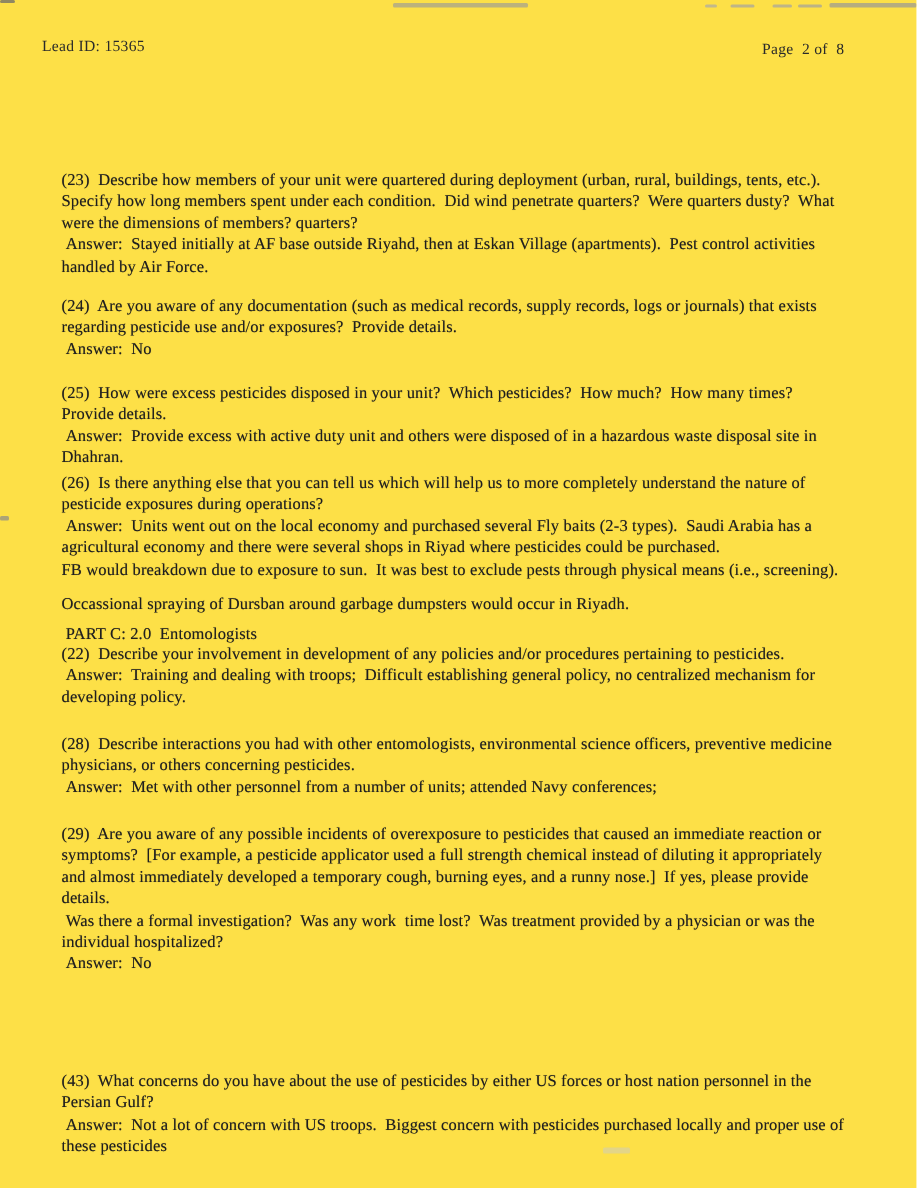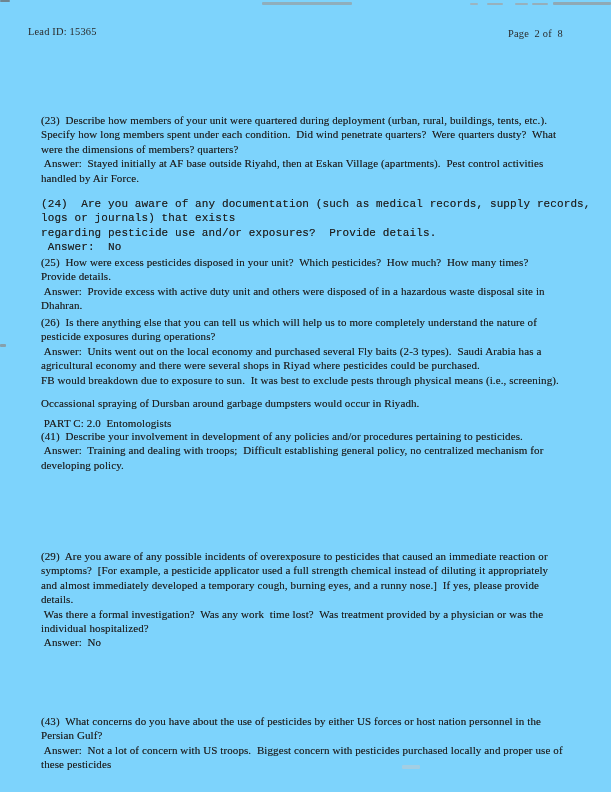--- a/index.html
+++ b/index.html
@@ -10,21 +10,21 @@
   body {
     width: 611px;
     height: 792px;
     position: relative;
     overflow: hidden;
     font-family: "Liberation Serif", serif;
   }
   .paper {
     position: absolute;
     inset: 0;
-    background: #7dd3fc;
+    background: #fde047;
   }
   
   .artifact {
     position: absolute;
     border-radius: 1px;
   }
   .art-corner   { left: 0;   top: 0; width: 10px; height: 2px; background: #6b6b6b; opacity: .75; }
   .art-bar1     { left: 262px; top: 2px; width: 90px;  height: 3px; background: #9a9a9a; opacity: .65; }
   .art-dash1    { left: 470px; top: 3px; width: 8px;   height: 2px; background: #a8a8a8; opacity: .7; }
   .art-dash2    { left: 487px; top: 3px; width: 16px;  height: 2px; background: #a3a3a3; opacity: .7; }
@@ -49,21 +49,21 @@
     left: 41px;
     width: 556px;
     font-size: 11px;
     line-height: 14.4px;
     color: #1f1f1f;
     white-space: pre-wrap;
     letter-spacing: 0.1px;
     text-shadow: 0 0 0.45px rgba(30,30,30,0.55);
   }
   .blk-0  { top: 113px; }
-  .blk-1  { top: 197px; font-family: Liberation Mono, monospace; }
+  .blk-1  { top: 197px; }
   .blk-2  { top: 255px; }
   .blk-3  { top: 315px; }
   .blk-4  { top: 373px; font-family: Liberation Serif, serif; }
   .blk-5  { top: 396px; }
   .blk-6  { top: 416px; }
   .blk-7  { top: 429px; }
   .blk-8  { top: 489px; }
   .blk-9  { top: 549px; }
   .blk-10 { top: 664px; }
   .blk-11 { top: 714px; }
@@ -98,23 +98,26 @@
 Provide details.
  Answer:  Provide excess with active duty unit and others were disposed of in a hazardous waste disposal site in
 Dhahran.</div>
   <div class="block blk-3">(26)  Is there anything else that you can tell us which will help us to more completely understand the nature of
 pesticide exposures during operations?
  Answer:  Units went out on the local economy and purchased several Fly baits (2-3 types).  Saudi Arabia has a
 agricultural economy and there were several shops in Riyad where pesticides could be purchased.</div>
   <div class="block blk-4">FB would breakdown due to exposure to sun.  It was best to exclude pests through physical means (i.e., screening).</div>
   <div class="block blk-5">Occassional spraying of Dursban around garbage dumpsters would occur in Riyadh.</div>
   <div class="block blk-6"> PART C: 2.0  Entomologists</div>
-  <div class="block blk-7">(41)  Describe your involvement in development of any policies and/or procedures pertaining to pesticides.
+  <div class="block blk-7">(22)  Describe your involvement in development of any policies and/or procedures pertaining to pesticides.
  Answer:  Training and dealing with troops;  Difficult establishing general policy, no centralized mechanism for
 developing policy.</div>
+  <div class="block blk-8">(28)  Describe interactions you had with other entomologists, environmental science officers, preventive medicine
+physicians, or others concerning pesticides.
+ Answer:  Met with other personnel from a number of units; attended Navy conferences;</div>
   <div class="block blk-9">(29)  Are you aware of any possible incidents of overexposure to pesticides that caused an immediate reaction or
 symptoms?  [For example, a pesticide applicator used a full strength chemical instead of diluting it appropriately
 and almost immediately developed a temporary cough, burning eyes, and a runny nose.]  If yes, please provide
 details.
  Was there a formal investigation?  Was any work  time lost?  Was treatment provided by a physician or was the
 individual hospitalized?
  Answer:  No</div>
   <div class="block blk-11">(43)  What concerns do you have about the use of pesticides by either US forces or host nation personnel in the
 Persian Gulf?
  Answer:  Not a lot of concern with US troops.  Biggest concern with pesticides purchased locally and proper use of

